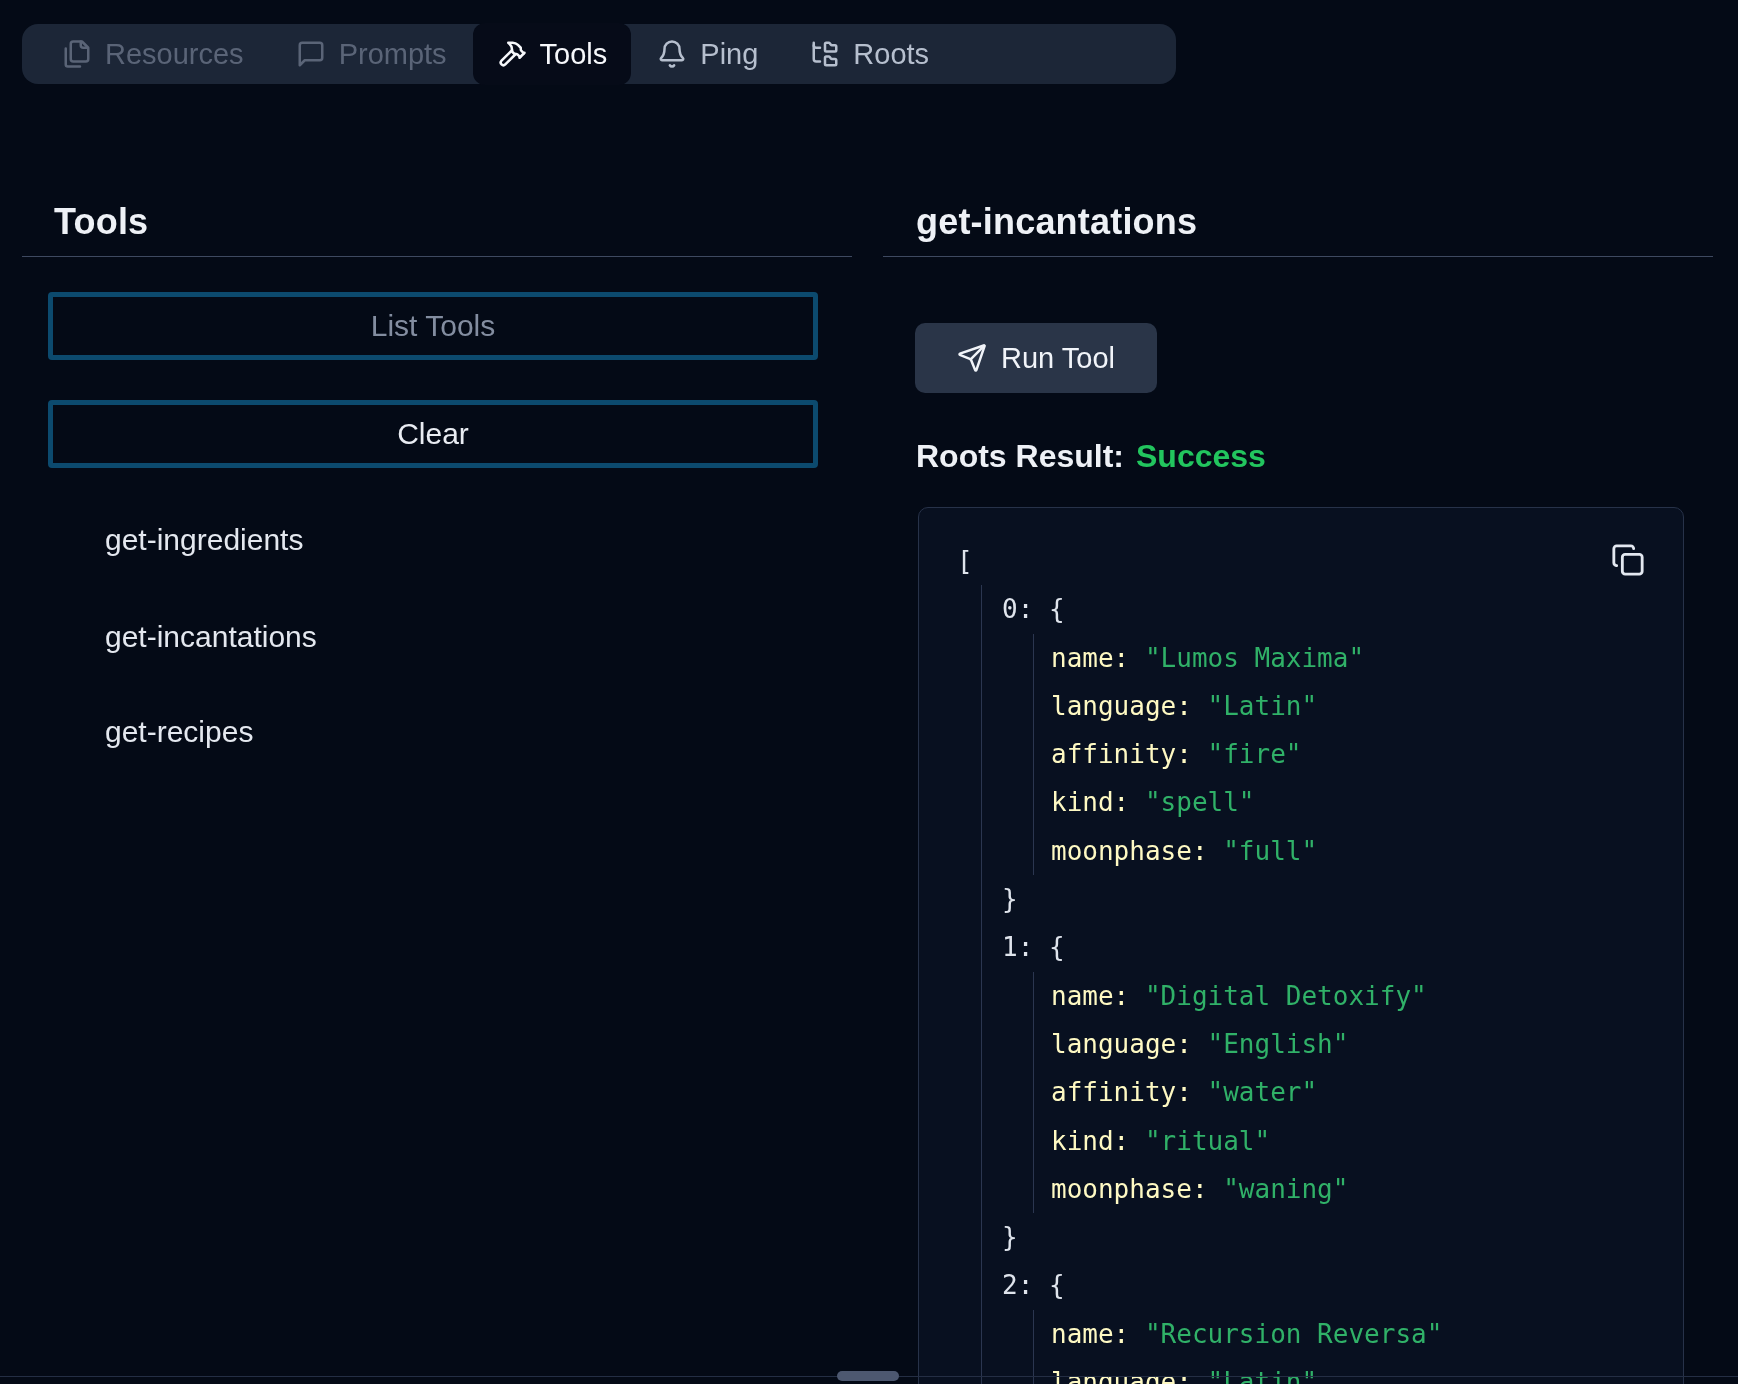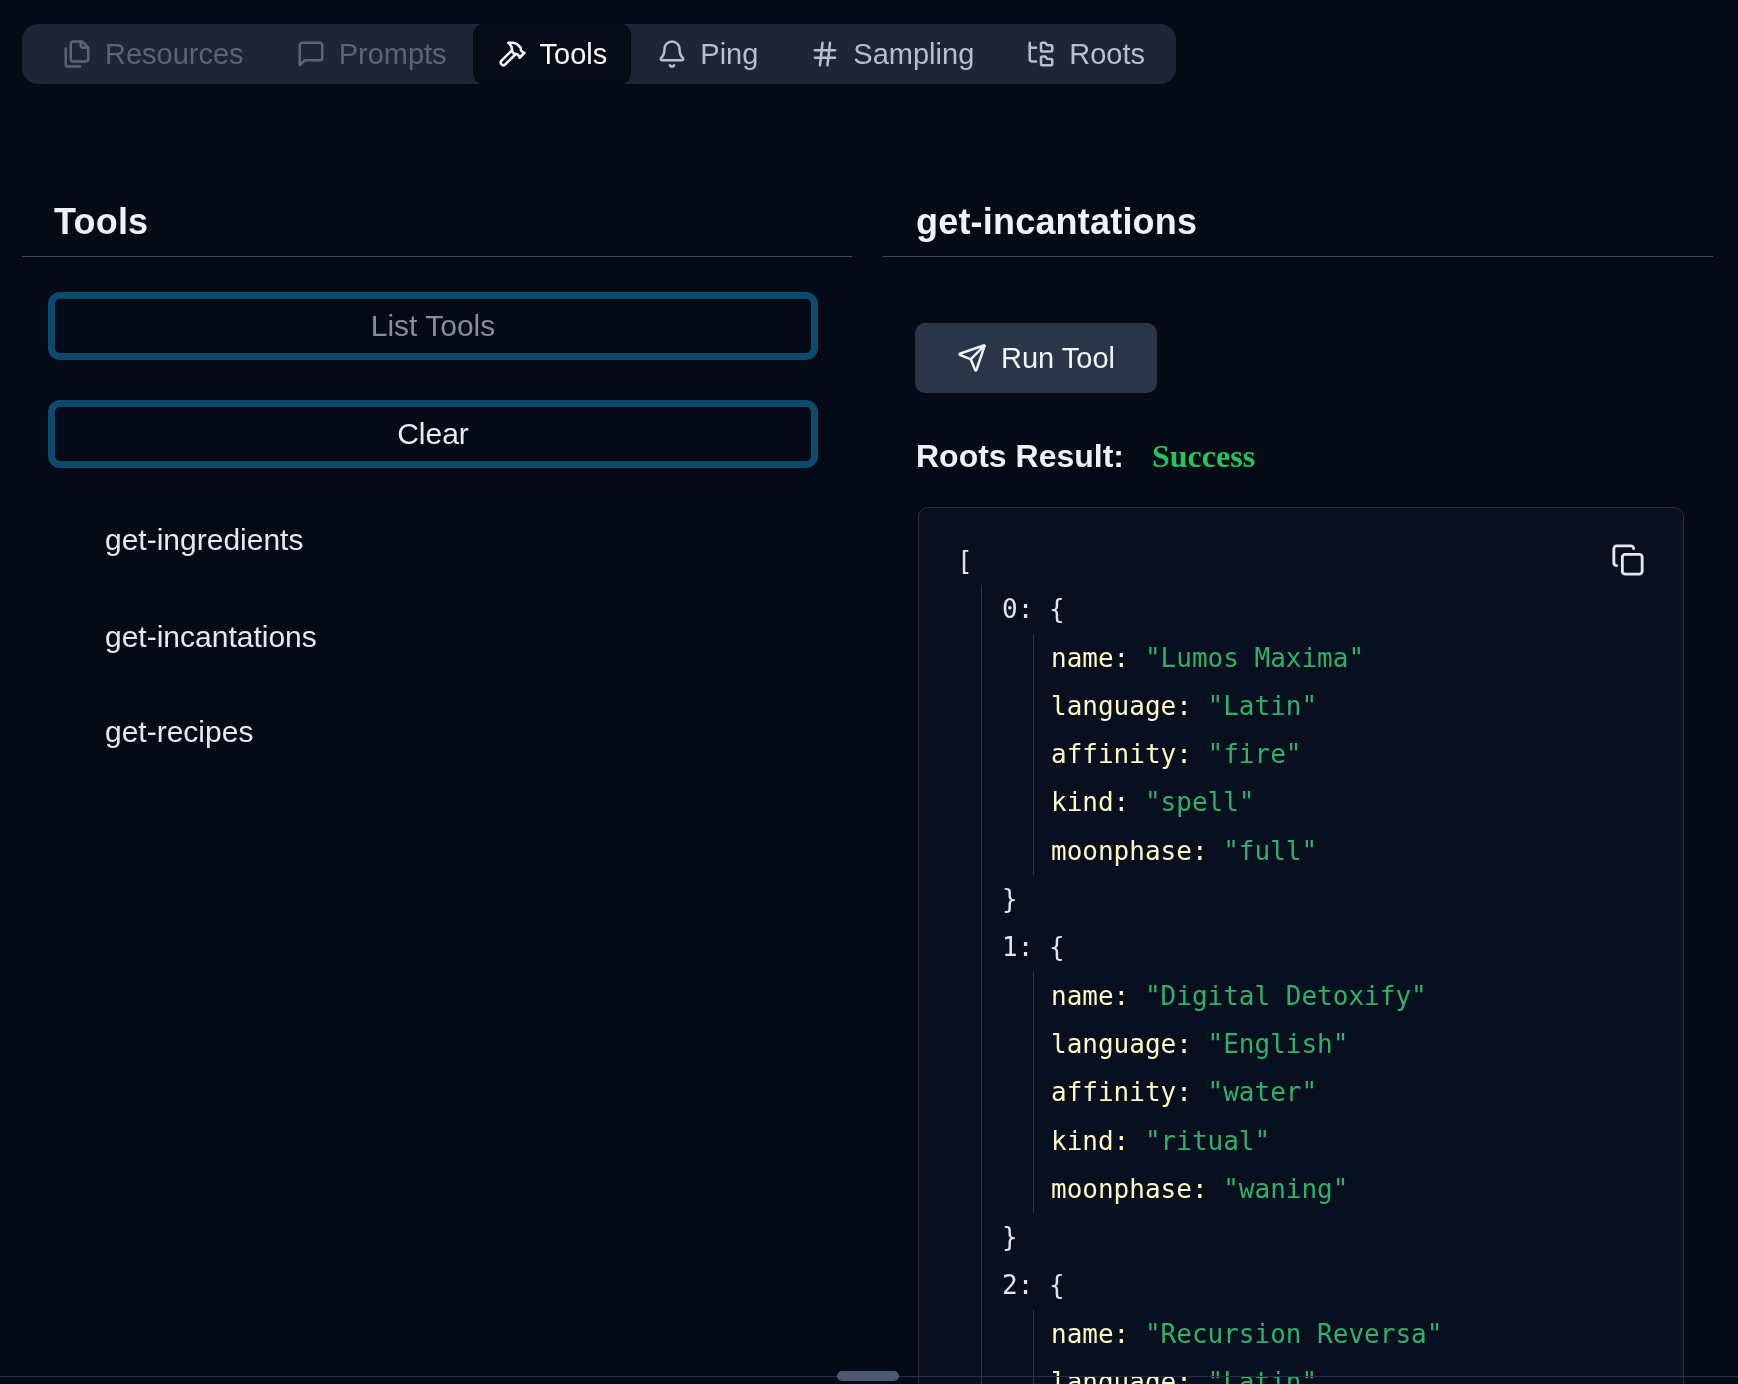--- a/index.html
+++ b/index.html
@@ -31,41 +31,41 @@
   .panel-title { position:absolute; font-size:36px; font-weight:700; letter-spacing:.2px; }
   #left-title  { left:54px;  top:177px; }
   #right-title { left:916px; top:177px; }
   .divider { position:absolute; top:256px; height:1px; background:#3e4960; }
   #left-divider  { left:22px;  width:830px; }
   #right-divider { left:883px; width:830px; }
 
   
   .ghost-btn {
     position:absolute; left:48px; width:770px; height:68px;
-    border:7px solid #0c4a6e; border-radius:12px; background:transparent;
+    border:5px solid #0c4a6e; border-radius:4px; background:transparent;
     font-family:inherit; font-size:30px;
     display:flex; align-items:center; justify-content:center;
   }
   #list-tools-btn { top:292px; color:#838da0; }
   #clear-btn      { top:400px; color:#e9ecf2; }
   .tool-item {
     position:absolute; left:72px; height:40px; line-height:40px;
     font-size:30px; color:#e4e8ef; cursor:default;margin-left:33px;
   }
 
   
   #run-tool-btn {
     position:absolute; left:915px; top:323px; width:242px; height:70px;
     background:#2a3548; border:none; border-radius:10px;
     display:flex; align-items:center; justify-content:center; gap:14px;
     color:#f1f4f9; font-family:inherit; font-size:29px;
   }
   #run-tool-btn svg { width:30px; height:30px; }
   #result-line { position:absolute; left:916px; top:438px; font-size:32px; font-weight:700; }
-  #result-status { margin-left:28px;font-family:Liberation Serif, serif; }
+  #result-status { margin-left:12px; }
 
   
   #json-box {
     position:absolute; left:918px; top:507px; width:766px; height:900px;
     background:#081020; border:1px solid #273249; border-radius:10px;
     padding:29px 0 0 38px; overflow:hidden;
     font-family:"DejaVu Sans Mono", monospace; font-size:26px;
   }
   .jrow  { height:48.3px; line-height:48.3px; white-space:pre; }
   .jkey  { color:#fef9c3; }
@@ -108,29 +108,20 @@
         <path d="m21.5 11.5-1.914-1.914A2 2 0 0 1 19 8.172V7l-2.26-2.26a6 6 0 0 0-4.202-1.756L9 2.96l.92.82A6.18 6.18 0 0 1 12 8.4V10l2 2h1.172a2 2 0 0 1 1.414.586L18.5 14.5"></path>
       </svg>
       <span>Tools</span>
     </div>
     <div class="tab normal">
       <svg viewBox="0 0 24 24" fill="none" stroke="currentColor" stroke-width="2" stroke-linecap="round" stroke-linejoin="round">
         <path d="M10.268 21a2 2 0 0 0 3.464 0"></path>
         <path d="M3.262 15.326A1 1 0 0 0 4 17h16a1 1 0 0 0 .74-1.673C19.41 13.956 18 12.499 18 8A6 6 0 0 0 6 8c0 4.499-1.411 5.956-2.738 7.326"></path>
       </svg>
       <span>Ping</span>
-    </div>
-    <div class="tab normal">
-      <svg viewBox="0 0 24 24" fill="none" stroke="currentColor" stroke-width="2" stroke-linecap="round" stroke-linejoin="round">
-        <line x1="4" x2="20" y1="9" y2="9"></line>
-        <line x1="4" x2="20" y1="15" y2="15"></line>
-        <line x1="10" x2="8" y1="3" y2="21"></line>
-        <line x1="16" x2="14" y1="3" y2="21"></line>
-      </svg>
-      <span>Sampling</span>
     </div>
     <div class="tab normal">
       <svg viewBox="0 0 24 24" fill="none" stroke="currentColor" stroke-width="2" stroke-linecap="round" stroke-linejoin="round">
         <path d="M20 10a1 1 0 0 0 1-1V6a1 1 0 0 0-1-1h-2.5a1 1 0 0 1-.8-.4l-.9-1.2A1 1 0 0 0 15 3h-2a1 1 0 0 0-1 1v5a1 1 0 0 0 1 1Z"></path>
         <path d="M20 21a1 1 0 0 0 1-1v-3a1 1 0 0 0-1-1h-2.5a1 1 0 0 1-.8-.4l-.9-1.2a1 1 0 0 0-.8-.4h-2a1 1 0 0 0-1 1v5a1 1 0 0 0 1 1Z"></path>
         <path d="M3 5a2 2 0 0 0 2 2h3"></path>
         <path d="M3 3v13a2 2 0 0 0 2 2h3"></path>
       </svg>
       <span>Roots</span>
     </div>

